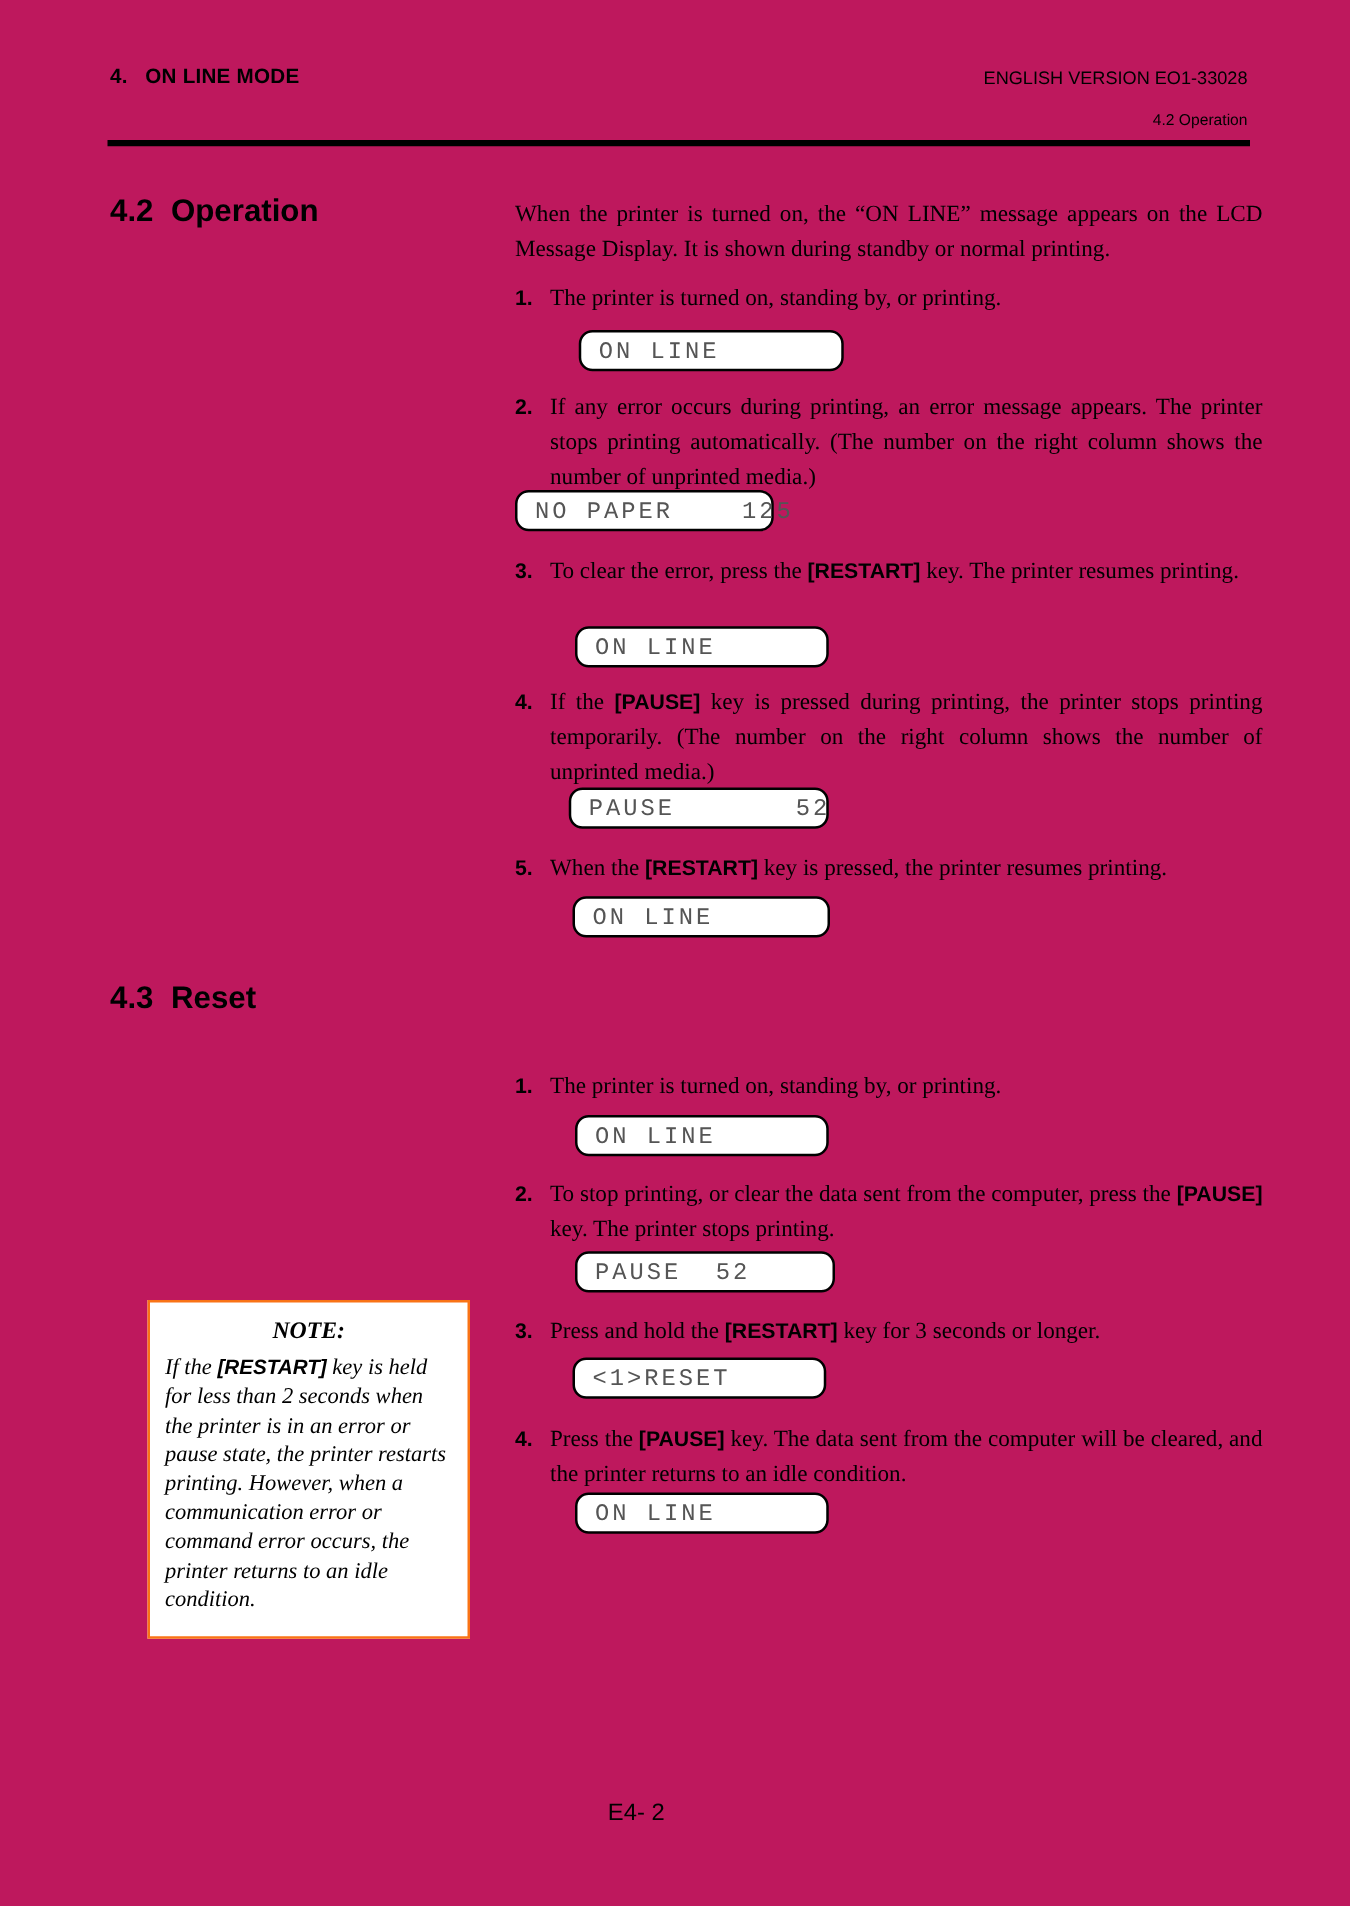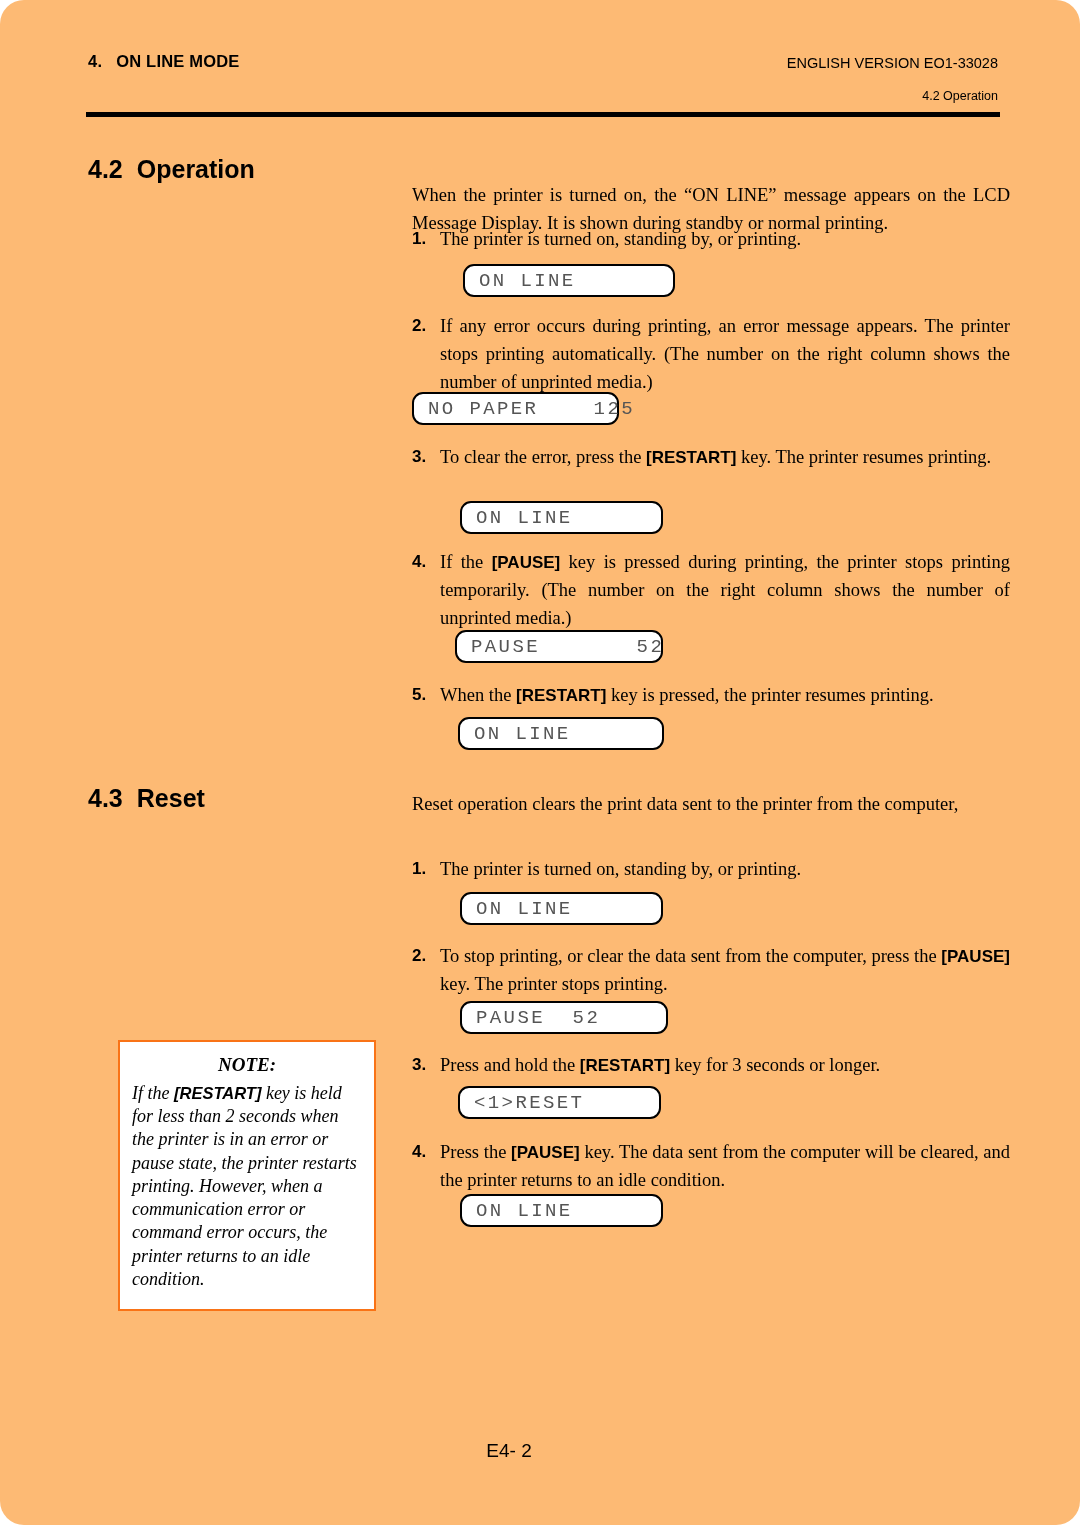--- a/index.html
+++ b/index.html
@@ -4,25 +4,24 @@
 <style>
   html, body {
     margin: 0;
     padding: 0;
     background: #ffffff;
   }
   .page {
     position: relative;
     width: 1080px;
     height: 1525px;
-    background: #fdba74;
+    background: #be185d;
     font-family: "Liberation Serif", serif;
     color: #000000;
     overflow: hidden;
-    border-radius: 24px;
   }
 
   
   .hdr-left {
     position: absolute;
     left: 88px;
     top: 52px;
     font-family: "Liberation Sans", sans-serif;
     font-weight: bold;
     font-size: 16.5px;
@@ -179,21 +178,21 @@
     <span class="num">4.</span><span>ON LINE MODE</span>
   </div>
   <div class="hdr-right">ENGLISH VERSION EO1-33028</div>
   <div class="hdr-sub">4.2 Operation</div>
   <div class="hdr-rule"></div>
 
   <div class="sec-head" id="sec-42">
     <span class="sn">4.2</span><span>Operation</span>
   </div>
 
-  <div class="rcol" style="top:158px;margin-top:23px;">
+  <div class="rcol" style="top:158px;">
     <div class="intro">When the printer is turned on, the “ON LINE” message appears on the LCD Message Display.  It is shown during standby or normal printing.</div>
   </div>
 
   <div class="rcol" style="top:226px;">
     <div class="step nojust">
       <span class="marker">1.</span><span>The printer is turned on, standing by, or printing.</span>
     </div>
   </div>
   <div class="rcol" style="top:264px;">
     <div class="lcd" style="width:212px;margin-left:51px;">ON LINE</div>
@@ -234,21 +233,20 @@
   <div class="rcol" style="top:717px;">
     <div class="lcd" style="width:206px;margin-left:46px;">ON LINE</div>
   </div>
 
   <div class="sec-head" id="sec-43">
     <span class="sn">4.3</span><span>Reset</span>
   </div>
 
   <div class="rcol" style="top:790px;">
     <div class="intro-indent">
-      <span>Reset operation clears the print data sent to the printer from the computer,</span>
     </div>
   </div>
 
   <div class="rcol" style="top:856px;">
     <div class="step nojust">
       <span class="marker">1.</span><span>The printer is turned on, standing by, or printing.</span>
     </div>
   </div>
   <div class="rcol" style="top:892px;">
     <div class="lcd" style="width:203px;margin-left:48px;">ON LINE</div>

